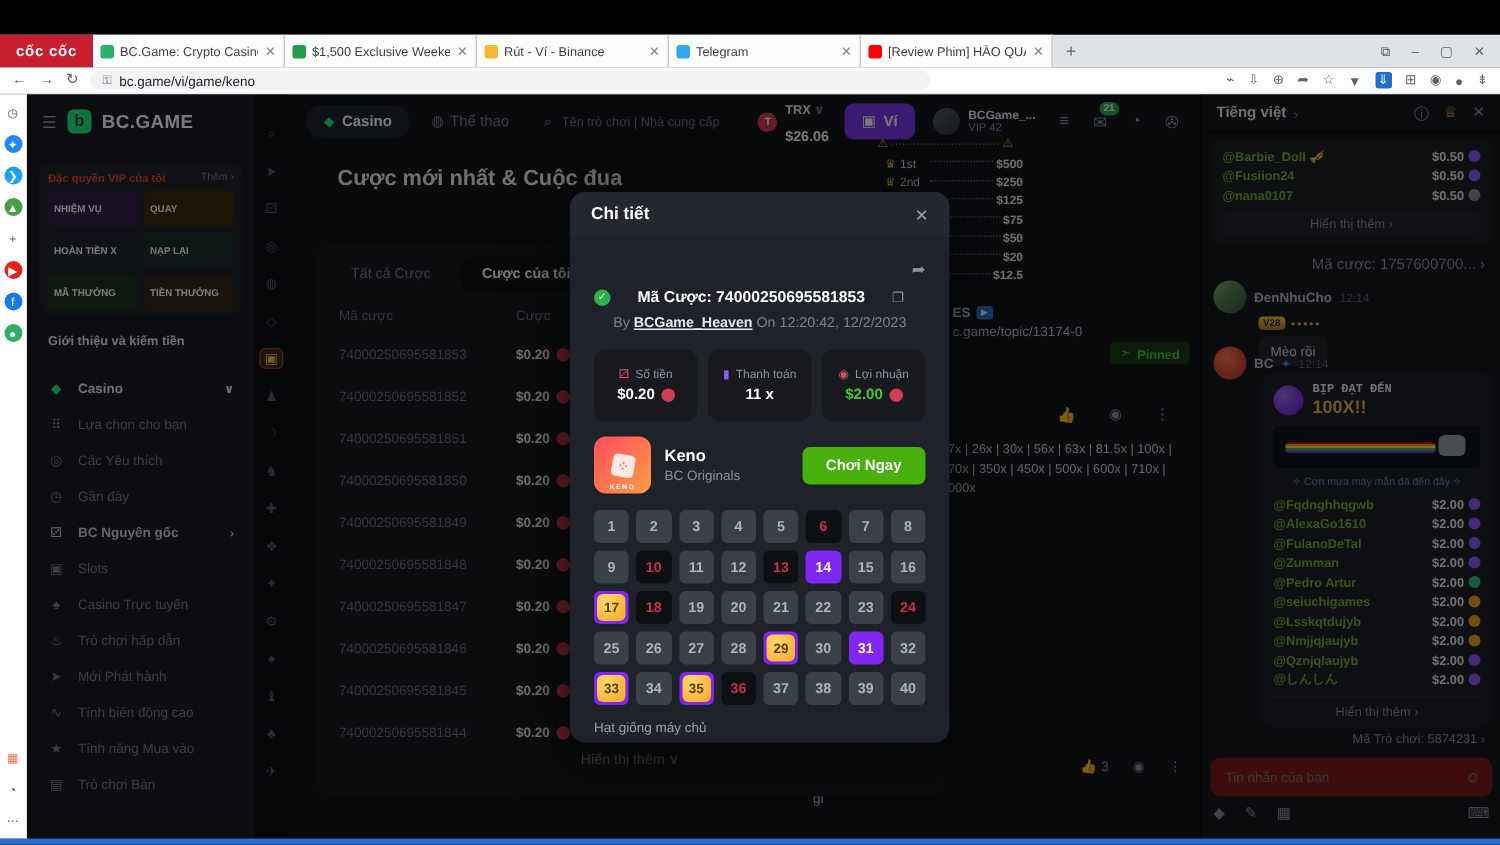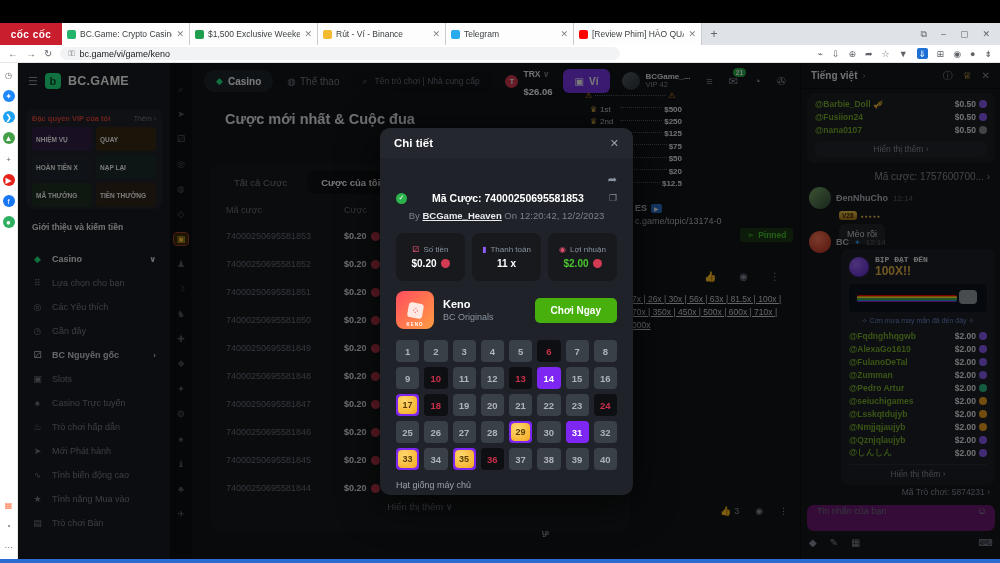--- a/index.html
+++ b/index.html
@@ -83,21 +83,21 @@
   .prow{display:flex;align-items:center;font-size:8px;color:#cfd4da;height:12.4px;}
   .prow .cr{color:#e9b949;width:10px;font-size:8px;}
   .prow .pl{width:18px;}
   .prow .dots{flex:1;border-bottom:1px dotted #59616b;margin:0 2px 3px;}
   .prow .am{font-weight:bold;color:#e8eaed;}
   .esline{position:absolute;left:443px;top:140px;display:flex;align-items:center;gap:4px;color:#cfd4da;font-size:9px;font-weight:bold;}
   .esline .yt{background:#2a77d4;color:#fff;border-radius:2px;font-size:6px;padding:1px 3px;}
   .topiclink{position:absolute;left:443px;top:153px;color:#b7bec7;font-size:9px;}
   .pinned{position:absolute;left:548px;top:165px;background:#1c3b15;color:#49c52e;font-size:8.5px;font-weight:bold;border-radius:3px;padding:2px 7px;display:flex;gap:4px;align-items:center;}
   .reacts{position:absolute;left:443px;top:208px;width:145px;display:flex;justify-content:flex-end;gap:22px;color:#8a93a0;font-size:10px;}
-  .mults{position:absolute;left:440px;top:230px;width:150px;color:#cfd4da;font-size:8.5px;line-height:1.5;text-decoration:underline;}
+  .mults{position:absolute;left:440px;top:230px;width:150px;color:#cfd4da;font-size:8.5px;line-height:1.5;}
   .comment{position:absolute;left:326px;top:440px;width:270px;}
   .comment .row{display:flex;align-items:center;gap:6px;}
   .cavatar{width:16px;height:16px;border-radius:50%;background:linear-gradient(135deg,#3c7,#145);}
   .comment .u{color:#cfd4da;font-size:9px;font-weight:bold;}
   .comment .age{color:#6b7480;font-size:8px;}
   .comment .ric{margin-left:auto;display:flex;gap:16px;color:#8a93a0;font-size:9px;}
   .comment .msg{color:#b7bec7;font-size:9px;margin:8px 0 0 24px;}
   
   .betscard{position:absolute;left:18px;top:100px;width:420px;height:368px;background:#17191d;border-radius:10px;}
   .h2title{position:absolute;left:33px;top:48px;color:#e8eaed;font-weight:bold;font-size:14.5px;}
@@ -140,34 +140,34 @@
   .coin100{width:20px;height:20px;border-radius:50%;background:radial-gradient(circle at 35% 35%,#a06bff,#5b21c9);}
   .bccard .t1{color:#e8eaed;font-weight:bold;font-size:8px;font-family:Liberation Mono, monospace;}
   .bccard .t2{color:#e9b949;font-weight:bold;font-size:12px;}
   .nyan{margin-top:6px;height:28px;background:#0e141c;border-radius:4px;position:relative;overflow:hidden;}
   .nyan .rb{position:absolute;left:8px;top:11px;width:100px;height:7px;background:linear-gradient(180deg,#f00 0 15%,#ff9800 15% 32%,#ffeb3b 32% 50%,#4caf50 50% 67%,#2196f3 67% 84%,#9c27b0 84% 100%);border-radius:2px;}
   .nyan .cat{position:absolute;right:10px;top:6px;width:18px;height:14px;background:#9aa0a6;border-radius:4px;}
   .sparkle{margin-top:5px;color:#6f86c9;font-size:7px;text-align:center;}
   .bcwins{margin-top:4px;}
   .bcfoot{margin-top:5px;border-top:1px solid #2a2e34;padding-top:4px;text-align:center;color:#8a93a0;font-size:8.5px;}
   .gamelink{position:absolute;right:10px;top:424px;color:#8a93a0;font-size:8.5px;}
-  .chatinputwrap{position:absolute;left:6px;top:442px;width:188px;height:26px;background:#701a75;border-radius:7px;display:flex;align-items:flex-start;padding:0 8px;gap:6px;}
+  .chatinputwrap{position:absolute;left:6px;top:442px;width:188px;height:26px;background:#7f1d1d;border-radius:7px;display:flex;align-items:center;padding:0 8px;gap:6px;}
   .chatinputwrap input{flex:1;background:transparent;border:0;outline:0;color:#cfd4da;font-size:9px;}
   .chatinputwrap input::placeholder{color:#6b7480;}
   .chatinputwrap .emoji{color:#8a93a0;font-size:10px;}
   .chattools{position:absolute;left:8px;top:474px;width:184px;display:flex;gap:13px;color:#8a93a0;font-size:10px;}
   .chattools .right{margin-left:auto;}
   
   .modal{position:absolute;left:362px;top:65px;width:253px;height:367px;background:#1f2228;border-radius:10px;z-index:10;box-shadow:0 8px 40px rgba(0,0,0,.7);overflow:hidden;}
   .modalhead{height:30px;background:#24272d;display:flex;align-items:center;padding:0 14px;}
   .modalhead .t{color:#fff;font-weight:bold;font-size:11.5px;}
   .modalhead .x{margin-left:auto;color:#9aa2ab;font-size:11px;}
   .modalbody{padding:8px 16px 0;position:relative;}
   .sharerow{display:flex;justify-content:flex-end;color:#8a93a0;font-size:11px;height:26px;align-items:center;}
-  .betidrow{display:flex;align-items:center;justify-content:space-between;gap:2px;}
+  .betidrow{display:flex;align-items:center;justify-content:flex-start;gap:18px;}
   .okc{width:11px;height:11px;border-radius:50%;background:#2bb24c;color:#fff;font-size:7px;display:flex;align-items:center;justify-content:center;}
   .betidrow .t{color:#fff;font-weight:bold;font-size:10.5px;}
   .copyic{color:#8a93a0;font-size:9px;}
   .byrow{margin-top:6px;text-align:center;color:#7a828c;font-size:9.5px;}
   .byrow .p{color:#e8eaed;font-weight:bold;text-decoration:underline;}
   .stats{margin-top:12px;display:flex;gap:7px;}
   .stat{flex:1;background:#17191d;border-radius:8px;height:48px;display:flex;flex-direction:column;align-items:center;justify-content:center;gap:4px;}
   .stat .lb{display:flex;gap:4px;align-items:center;color:#8a93a0;font-size:8px;}
   .stat .lb .ic{font-size:8px;}
   .stat .val{color:#fff;font-weight:bold;font-size:10px;display:flex;align-items:center;gap:4px;}

